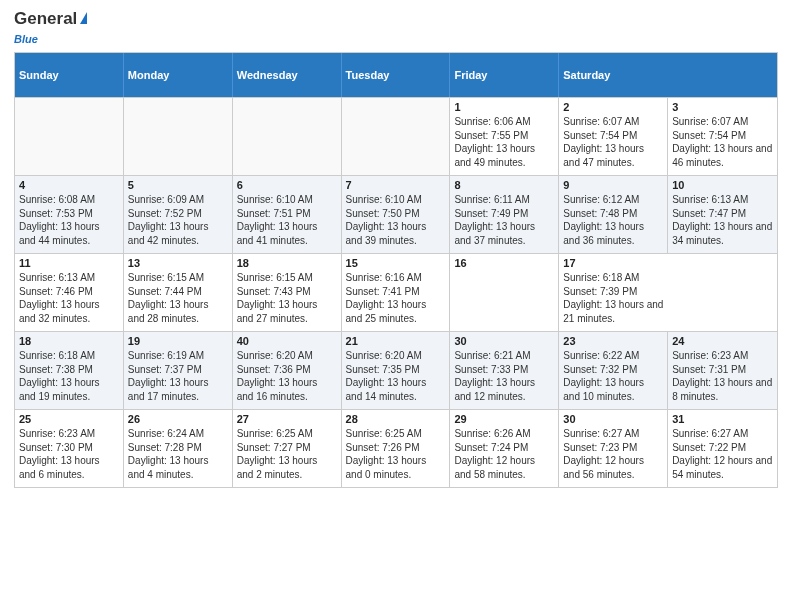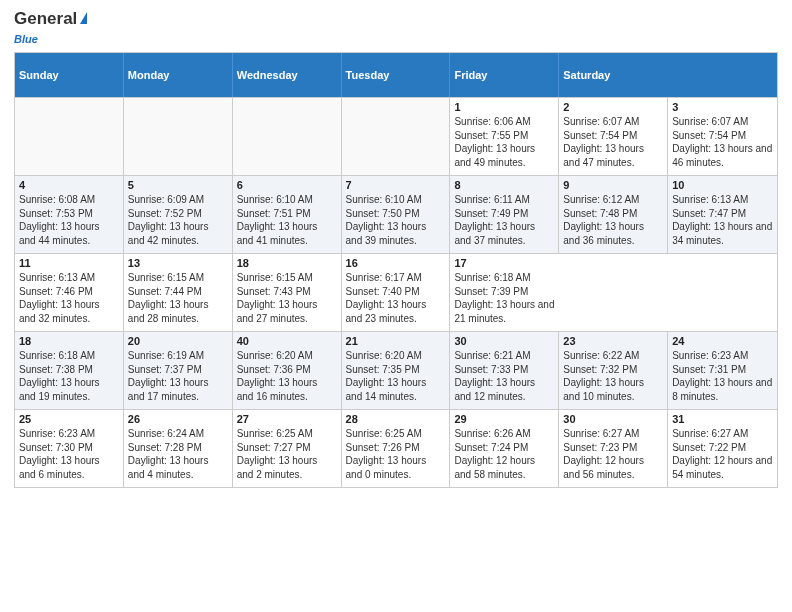--- a/index.html
+++ b/index.html
@@ -177,35 +177,38 @@
           </div>
           <div class="cal-cell">
             <span class="day-num">13</span>
             <div class="cell-text">Sunrise: 6:15 AM<br>Sunset: 7:44 PM<br>Daylight: 13 hours and 28 minutes.</div>
           </div>
           <div class="cal-cell">
             <span class="day-num">18</span>
             <div class="cell-text">Sunrise: 6:15 AM<br>Sunset: 7:43 PM<br>Daylight: 13 hours and 27 minutes.</div>
           </div>
           <div class="cal-cell">
+            <span class="day-num">15</span>
+            <div class="cell-text">Sunrise: 6:16 AM<br>Sunset: 7:41 PM<br>Daylight: 13 hours and 25 minutes.</div>
+          </div>
+          <div class="cal-cell">
             <span class="day-num">16</span>
-            <div class="cell-text">Sunrise: 6:17 AM<br>Sunset: 7:40 PM<br>Daylight: 13 hours and 23 minutes.</div>
           </div>
           <div class="cal-cell">
             <span class="day-num">17</span>
             <div class="cell-text">Sunrise: 6:18 AM<br>Sunset: 7:39 PM<br>Daylight: 13 hours and 21 minutes.</div>
           </div>
         </div>
         <div class="cal-week">
           <div class="cal-cell alt-bg">
             <span class="day-num">18</span>
             <div class="cell-text">Sunrise: 6:18 AM<br>Sunset: 7:38 PM<br>Daylight: 13 hours and 19 minutes.</div>
           </div>
           <div class="cal-cell alt-bg">
-            <span class="day-num">20</span>
+            <span class="day-num">19</span>
             <div class="cell-text">Sunrise: 6:19 AM<br>Sunset: 7:37 PM<br>Daylight: 13 hours and 17 minutes.</div>
           </div>
           <div class="cal-cell alt-bg">
             <span class="day-num">40</span>
             <div class="cell-text">Sunrise: 6:20 AM<br>Sunset: 7:36 PM<br>Daylight: 13 hours and 16 minutes.</div>
           </div>
           <div class="cal-cell alt-bg">
             <span class="day-num">21</span>
             <div class="cell-text">Sunrise: 6:20 AM<br>Sunset: 7:35 PM<br>Daylight: 13 hours and 14 minutes.</div>
           </div>

